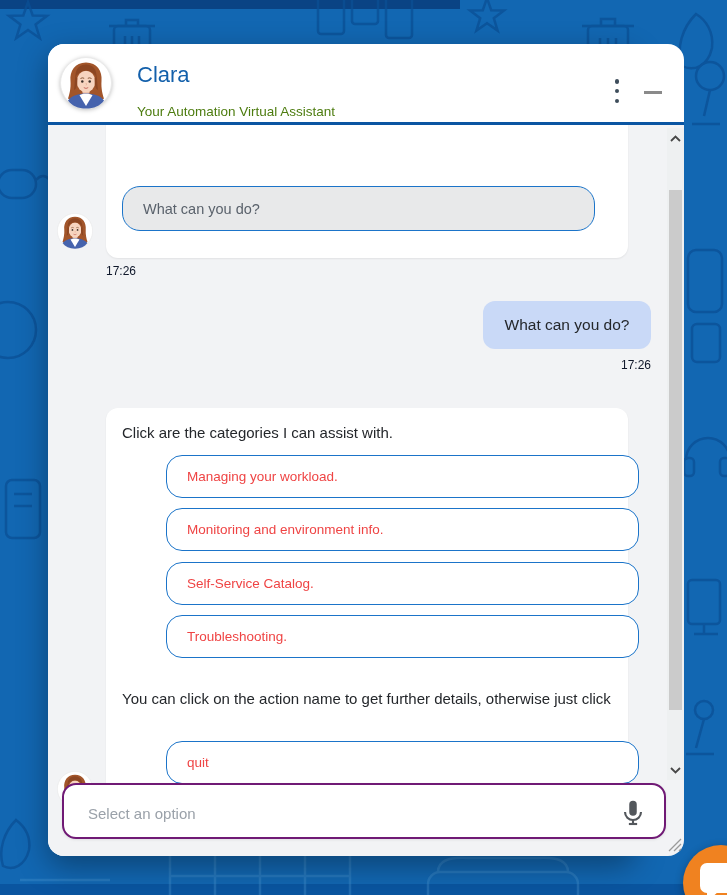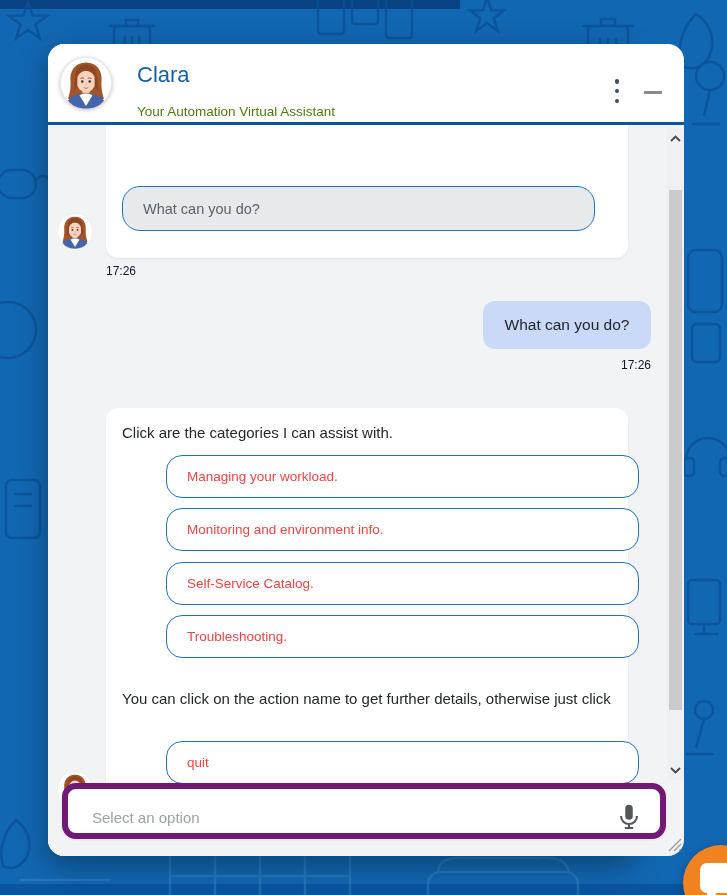--- a/index.html
+++ b/index.html
@@ -80,21 +80,21 @@
 
   
   .scrollbar { position:absolute; left:619px; top:3px; width:17px; height:652px; background:#eef0f1; }
   .sb-thumb { position:absolute; left:2px; top:62px; width:13px; height:520px; background:#cbcbcb; cursor:pointer; }
   .sb-arrow { position:absolute; left:2px; width:13px; height:12px; display:flex; align-items:center; justify-content:center; cursor:pointer; }
   .sb-up { top:4px; } .sb-down { bottom:4px; }
 
   
   .input-bar {
     position:absolute; left:14px; top:739px; width:604px; height:56px;
-    background:#ffffff; border:6px solid #701a75; border-radius:14px; z-index:10;
+    background:#ffffff; border:2px solid #701a75; border-radius:14px; z-index:10;
     box-shadow:0 1px 3px rgba(0,0,0,.08);
   }
   .input-bar input {
     position:absolute; left:24px; top:14px; width:520px; height:28px;
     border:none; outline:none; font-size:15px; color:#333;
     font-family:"Liberation Sans", sans-serif; background:transparent;
   }
   .input-bar input::placeholder { color:#9aa1a9; }
   .mic { position:absolute; right:16px; top:13px; width:30px; height:30px; cursor:pointer; }
   .resize-grip { position:absolute; left:618px; top:792px; width:16px; height:16px; z-index:11; cursor:nwse-resize; }

